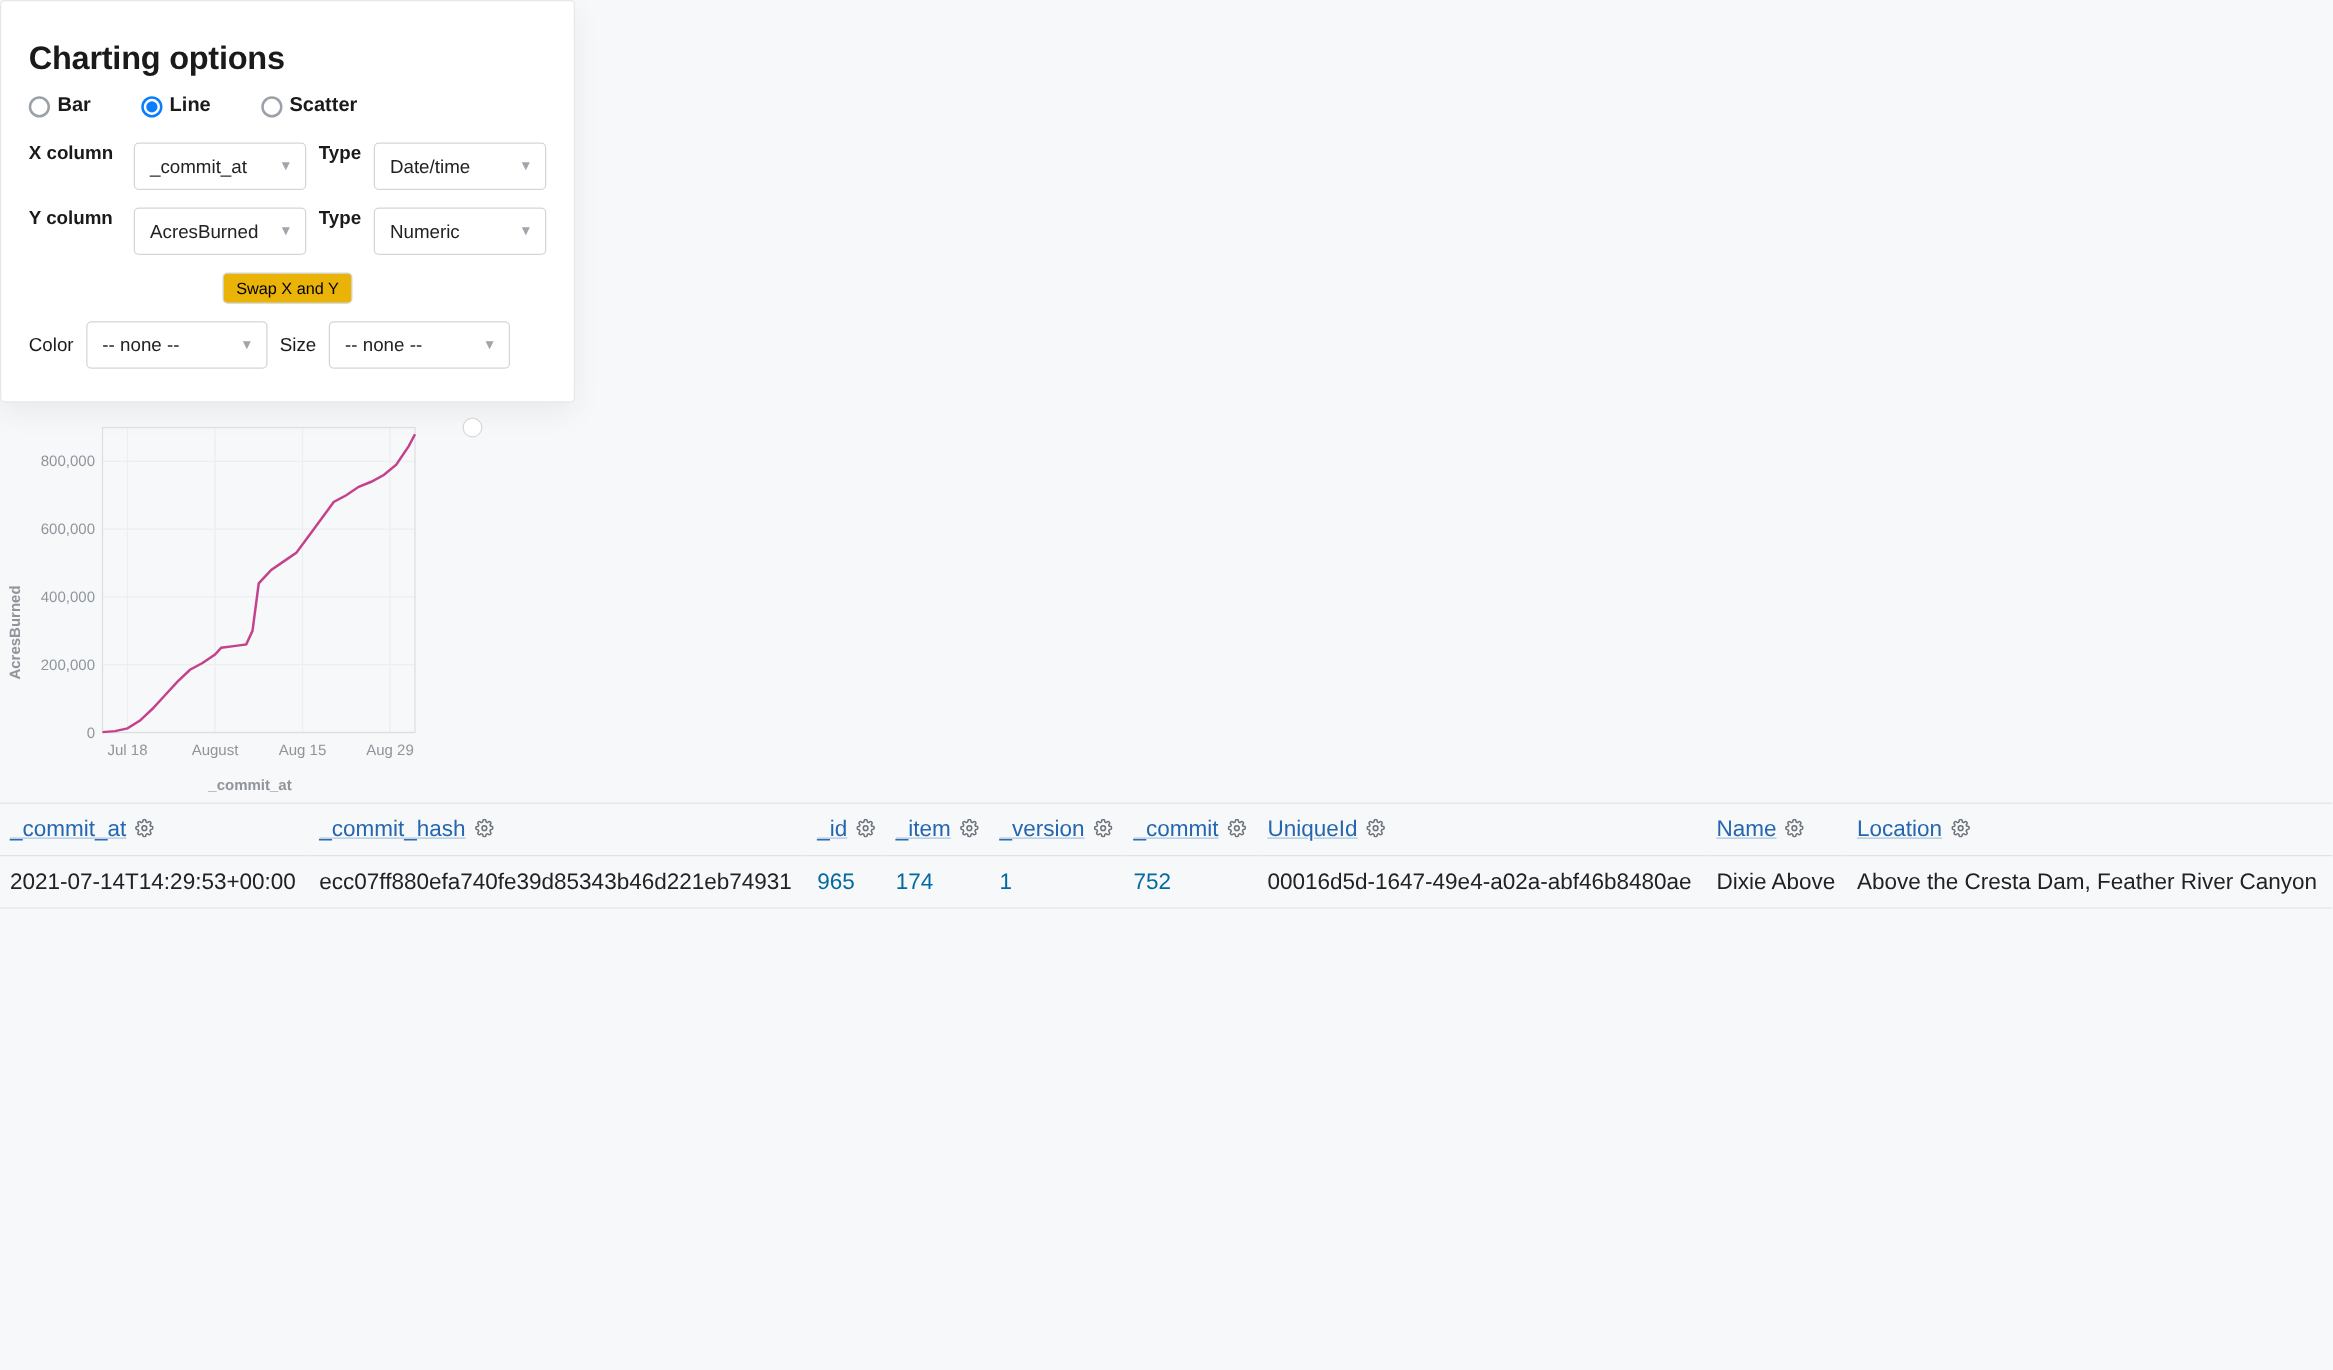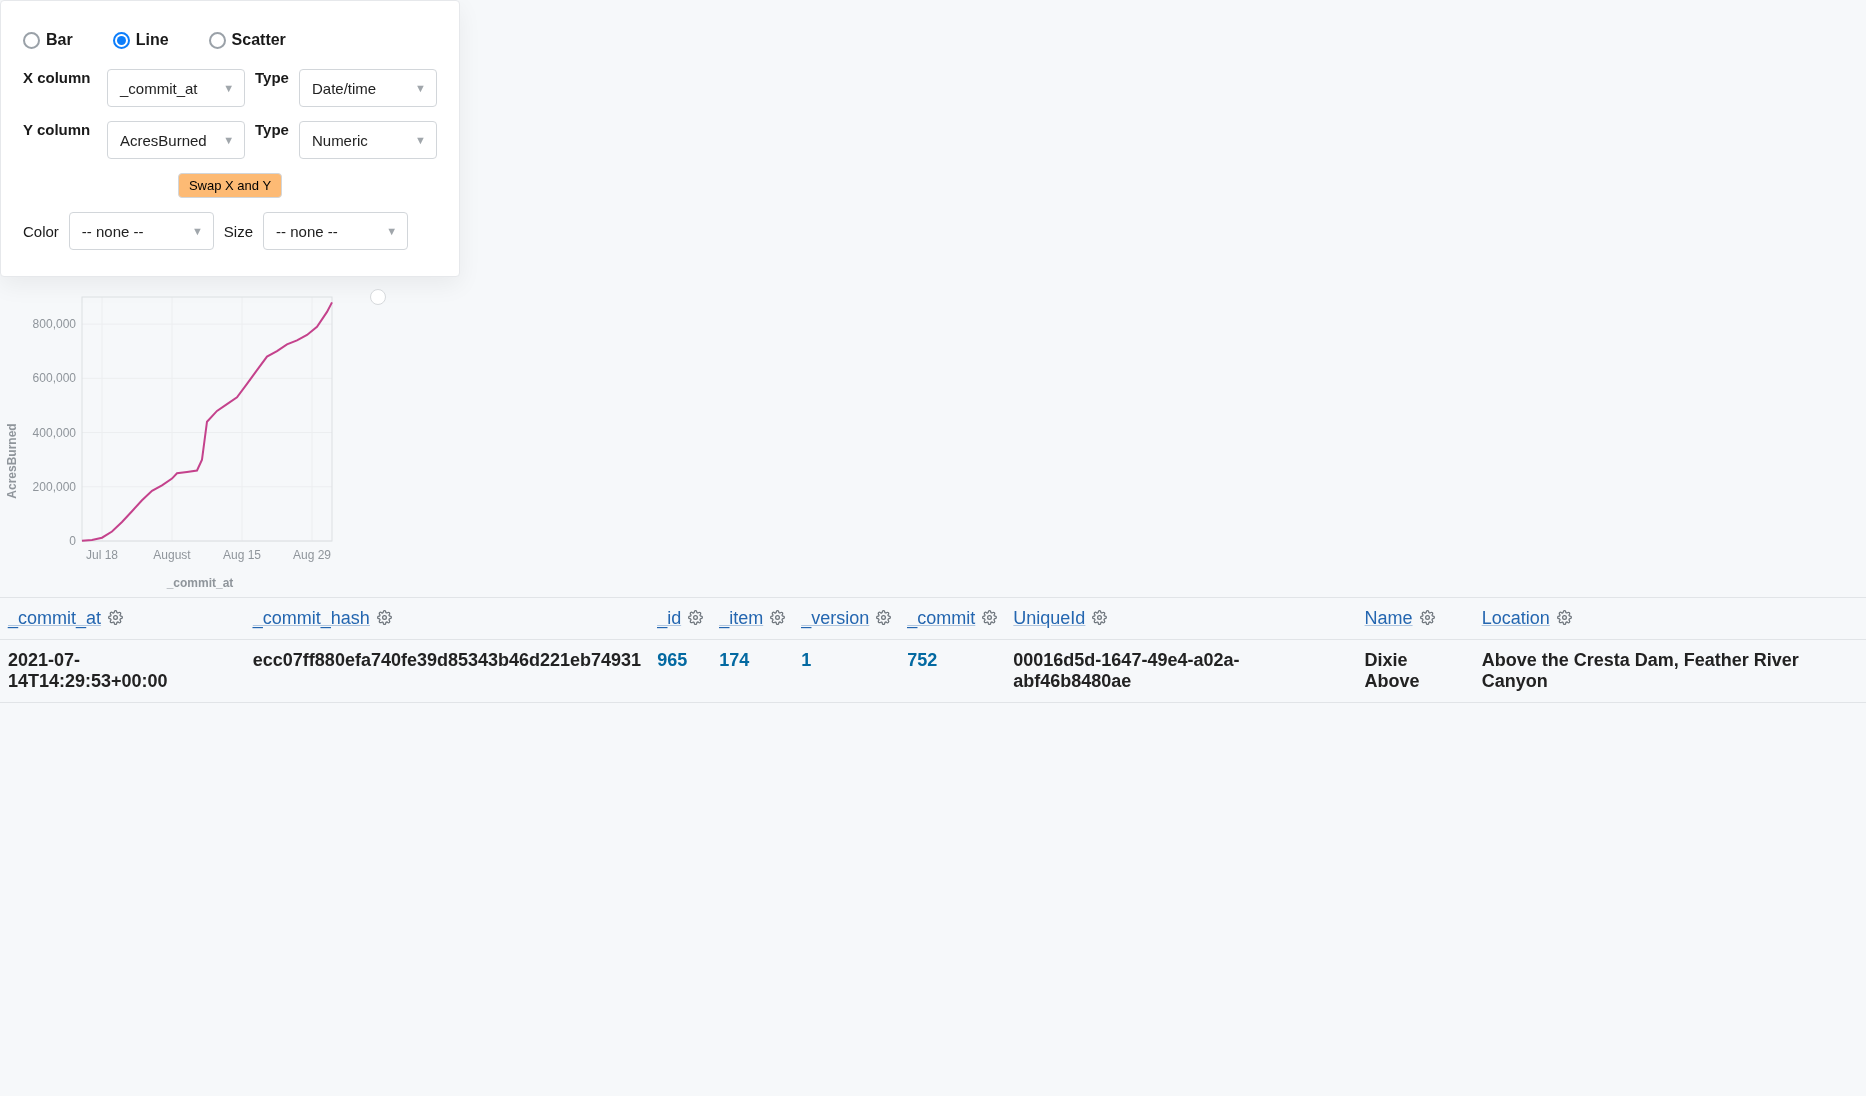--- a/index.html
+++ b/index.html
@@ -88,21 +88,21 @@
       color: #a0a6ab;
       font-size: 11px;
       margin-left: 10px;
     }
     .w140 { width: 145px; }
     .w130 { width: 145px; }
     .swap-row { display:flex; justify-content:center; margin-bottom: 14px; }
     .swap-btn {
       border: 1px solid #d2d6da;
       border-radius: 4px;
-      background: #fdba74;
+      background: #eab308;
       font-size: 13px;
       padding: 4px 10px;
       cursor: pointer;
     }
 
     .color-size-row { display:flex; align-items:center; gap: 10px; }
     .color-size-row label { font-weight:400; font-size:15px; }
 
     
     .chart-wrap {
@@ -137,41 +137,41 @@
       width: 100%;
       border-collapse: collapse;
       margin-top: 6px;
       background: transparent;
     }
     th, td {
       text-align: left;
       padding: 10px 8px 10px 8px;
       vertical-align: top;
       font-size: 18px;
-      font-weight: bold;
     }
     thead th {
       border-top: 1px solid #e1e4e7;
       border-bottom: 1px solid #e1e4e7;
       font-weight: 400;
       color: #2466b0;
       white-space: nowrap;
     }
     thead th .th-link { color:#2466b0; text-decoration: underline; text-decoration-color: rgba(36,102,176,0.35); cursor:pointer; }
     thead th .gear { color:#6c737a; margin-left:2px; font-size:15px; cursor:pointer; display:inline-block; vertical-align:middle; }
     tbody td {
       border-bottom: 1px solid #e1e4e7;
       color: #222;
     }
     tbody td.gray { color:#0369a1; }
   </style>
 </head>
 <body>
 
 <div class="panel">
+  <h2>Charting options</h2>
 
   <div class="radio-row">
     <div class="radio-opt">
       <span class="radio-circle"></span>
       <span class="radio-label">Bar</span>
     </div>
     <div class="radio-opt">
       <span class="radio-circle selected"></span>
       <span class="radio-label">Line</span>
     </div>

